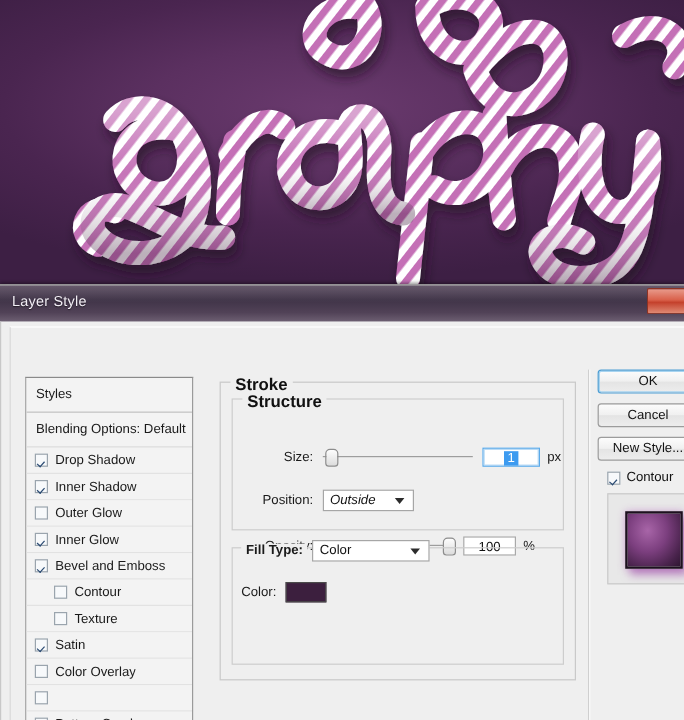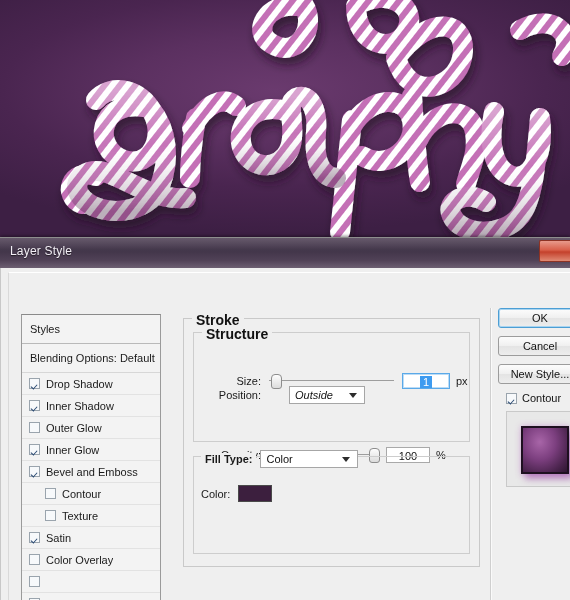--- a/index.html
+++ b/index.html
@@ -331,21 +331,21 @@
           <span class="slider" style="width:125px;margin-left:8px;">
             <span class="track"></span>
             <span class="thumb" id="size-thumb" style="left: 2.32px;"></span>
           </span>
           <span class="numbox focused" style="width:48px;margin-left:8px;">
             <span class="sel">1</span>
           </span>
           <span class="unit">px</span>
         </div>
 
-        <div class="row" style="left:18px;top:78px;width:268px;gap:20px;">
+        <div class="row" style="left:18px;top:100px;width:268px;">
           <span class="lbl" style="width:60px;">Position:</span>
           <span class="combo" style="width:76px;margin-left:8px;font-style:italic;">
             <span>Outside</span>
             <span class="arrow"></span>
           </span>
         </div>
 
 
         <div class="row" style="left:10px;top:139px;width:276px;">
           <span class="lbl" style="width:68px;">Opacity:</span>

